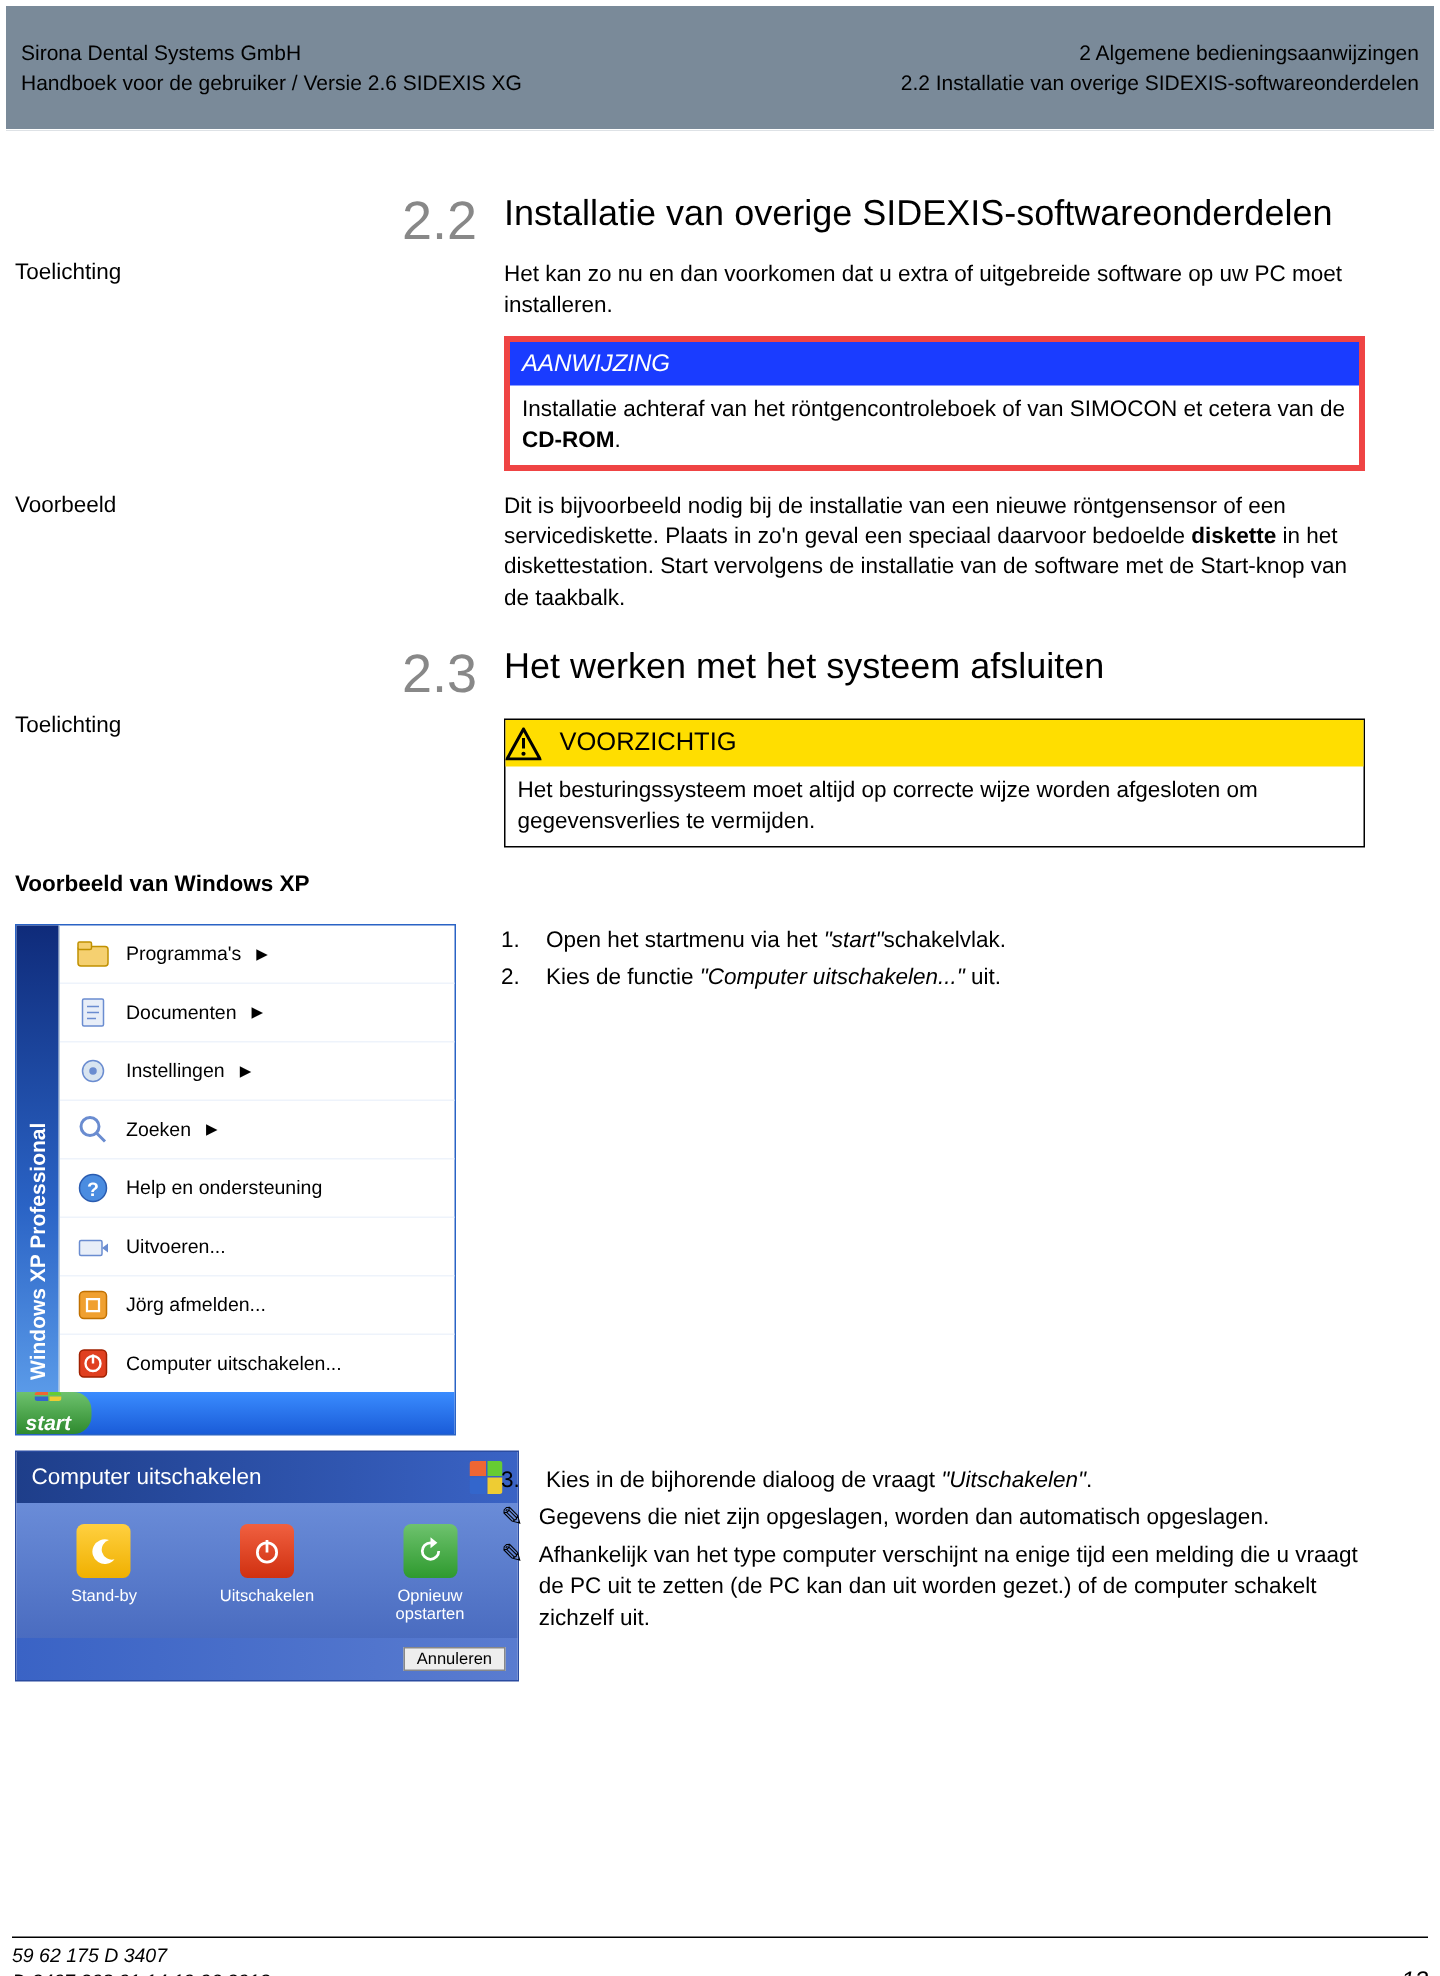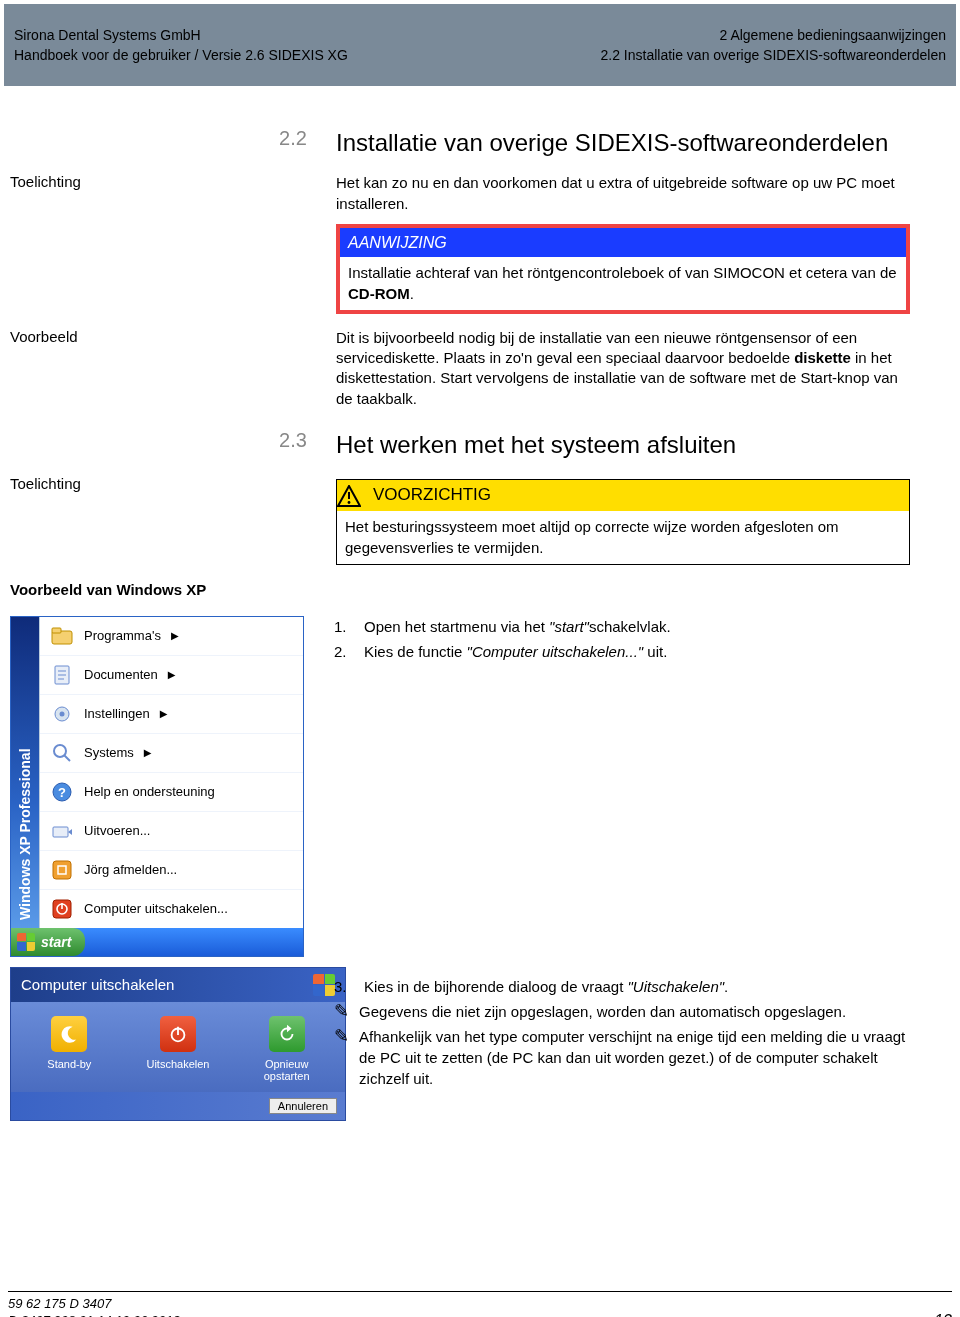--- a/index.html
+++ b/index.html
@@ -28,21 +28,21 @@
     display: grid;
     grid-template-columns: 250px 60px 1fr;
     padding: 40px 50px 10px 10px;
     column-gap: 8px;
   }
   .label-col {
     font-size: 15px;
     padding-top: 2px;
   }
   .num-col {
-    font-size: 20px;
+    font-size: 36px;
     color: #888;
     text-align: center;
     padding-right: 10px;
     line-height: 1.1;
   }
   .body-col {
     font-size: 15px;
     line-height: 1.35;
   }
   .body-col .title { font-size: 24px; color: #000; margin-bottom: 12px; }
@@ -142,20 +142,21 @@
     background: linear-gradient(to bottom, #6ec26e, #2e8a2e);
     color: #fff;
     font-style: italic;
     font-weight: bold;
     height: 100%;
     padding: 0 14px 0 6px;
     display: flex;
     align-items: center;
     gap: 6px;
     border-radius: 0 12px 12px 0;
+    flex-direction: column;
   }
   .winflag {
     width: 18px; height: 18px;
     display: grid;
     grid-template-columns: 1fr 1fr;
     grid-template-rows: 1fr 1fr;
     gap: 1px;
     border-radius: 2px;
     overflow: hidden;
   }
@@ -372,21 +373,21 @@
         </div>
 
         <div class="xp-item">
           <div class="xp-left">
             <span class="xp-icon">
                 <svg width="24" height="24" viewBox="0 0 24 24">
                   <circle cx="10" cy="10" r="6" fill="none" stroke="#6a8cd0" stroke-width="2"></circle>
                   <line x1="14.5" y1="14.5" x2="20" y2="20" stroke="#6a8cd0" stroke-width="2"></line>
                 </svg>
               </span>
-            <span>Systems</span>
+            <span>Zoeken</span>
           </div>
           <span class="xp-arrow">▶</span>
         </div>
 
         <div class="xp-item">
           <div class="xp-left">
             <span class="xp-icon">
                 <svg width="24" height="24" viewBox="0 0 24 24">
                   <circle cx="12" cy="12" r="9" fill="#4a8ce0" stroke="#2a5cb0"></circle>
                   <text x="12" y="17" text-anchor="middle" font-size="13" fill="#fff" font-weight="bold">?</text>

